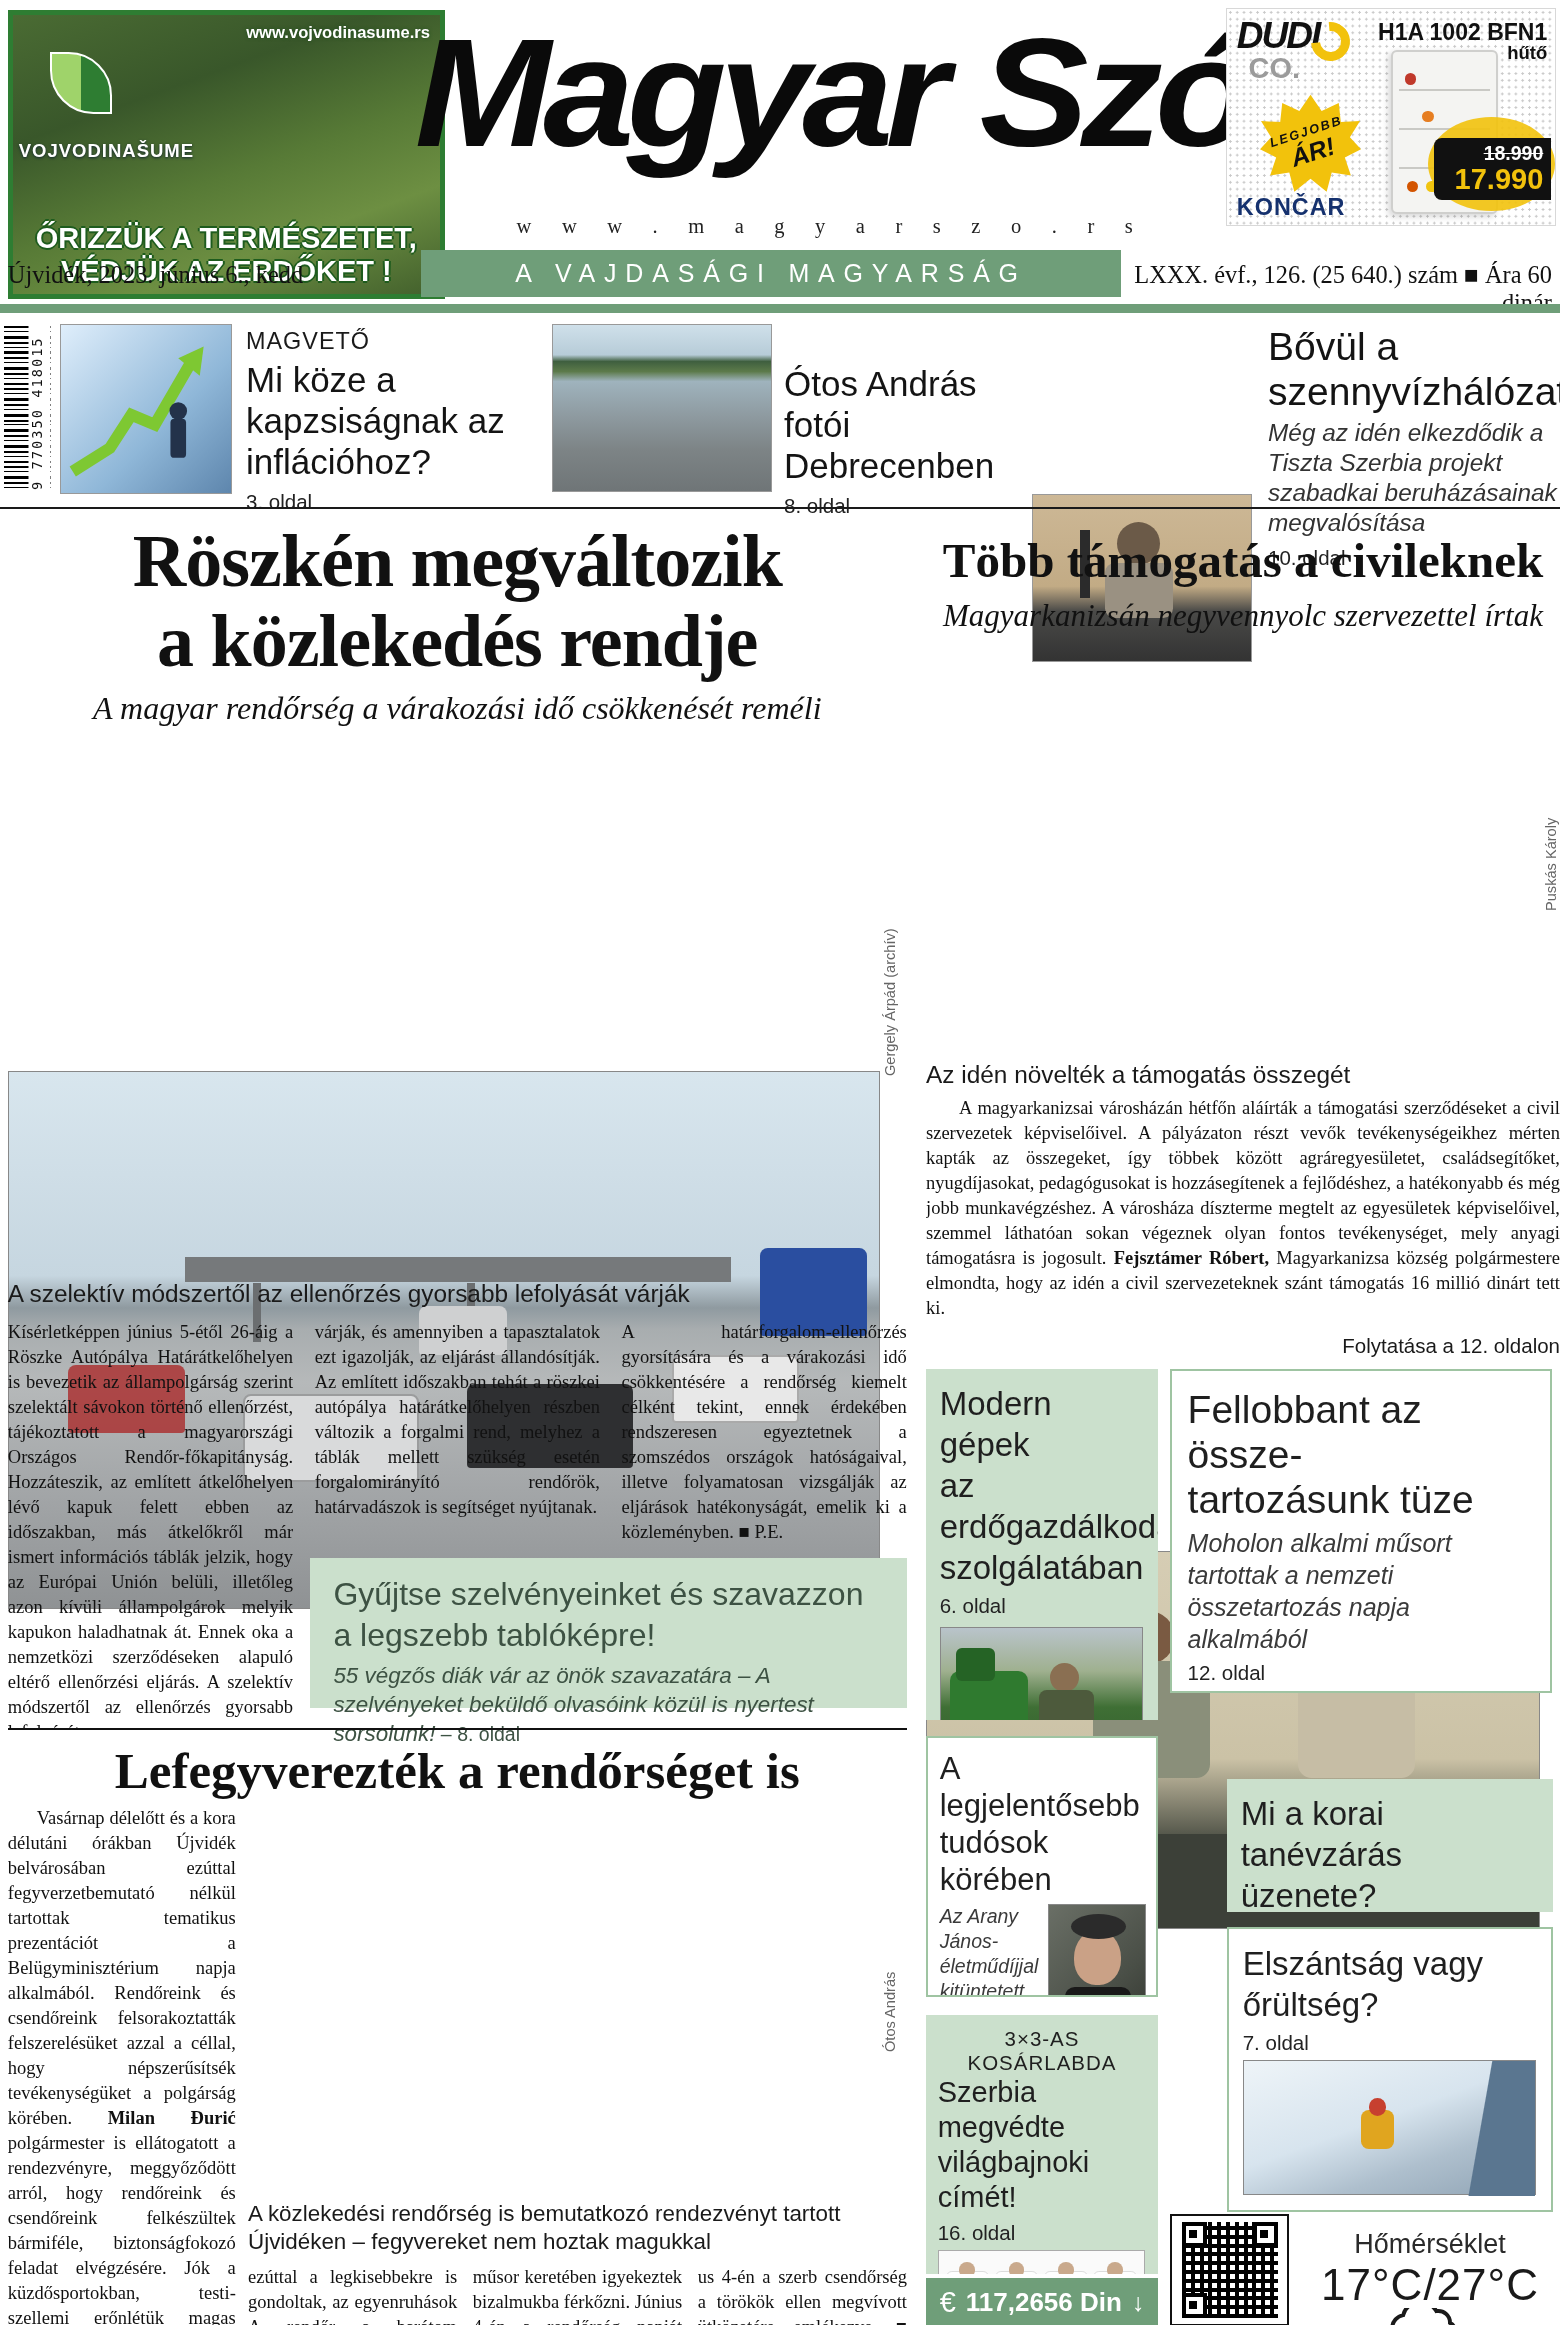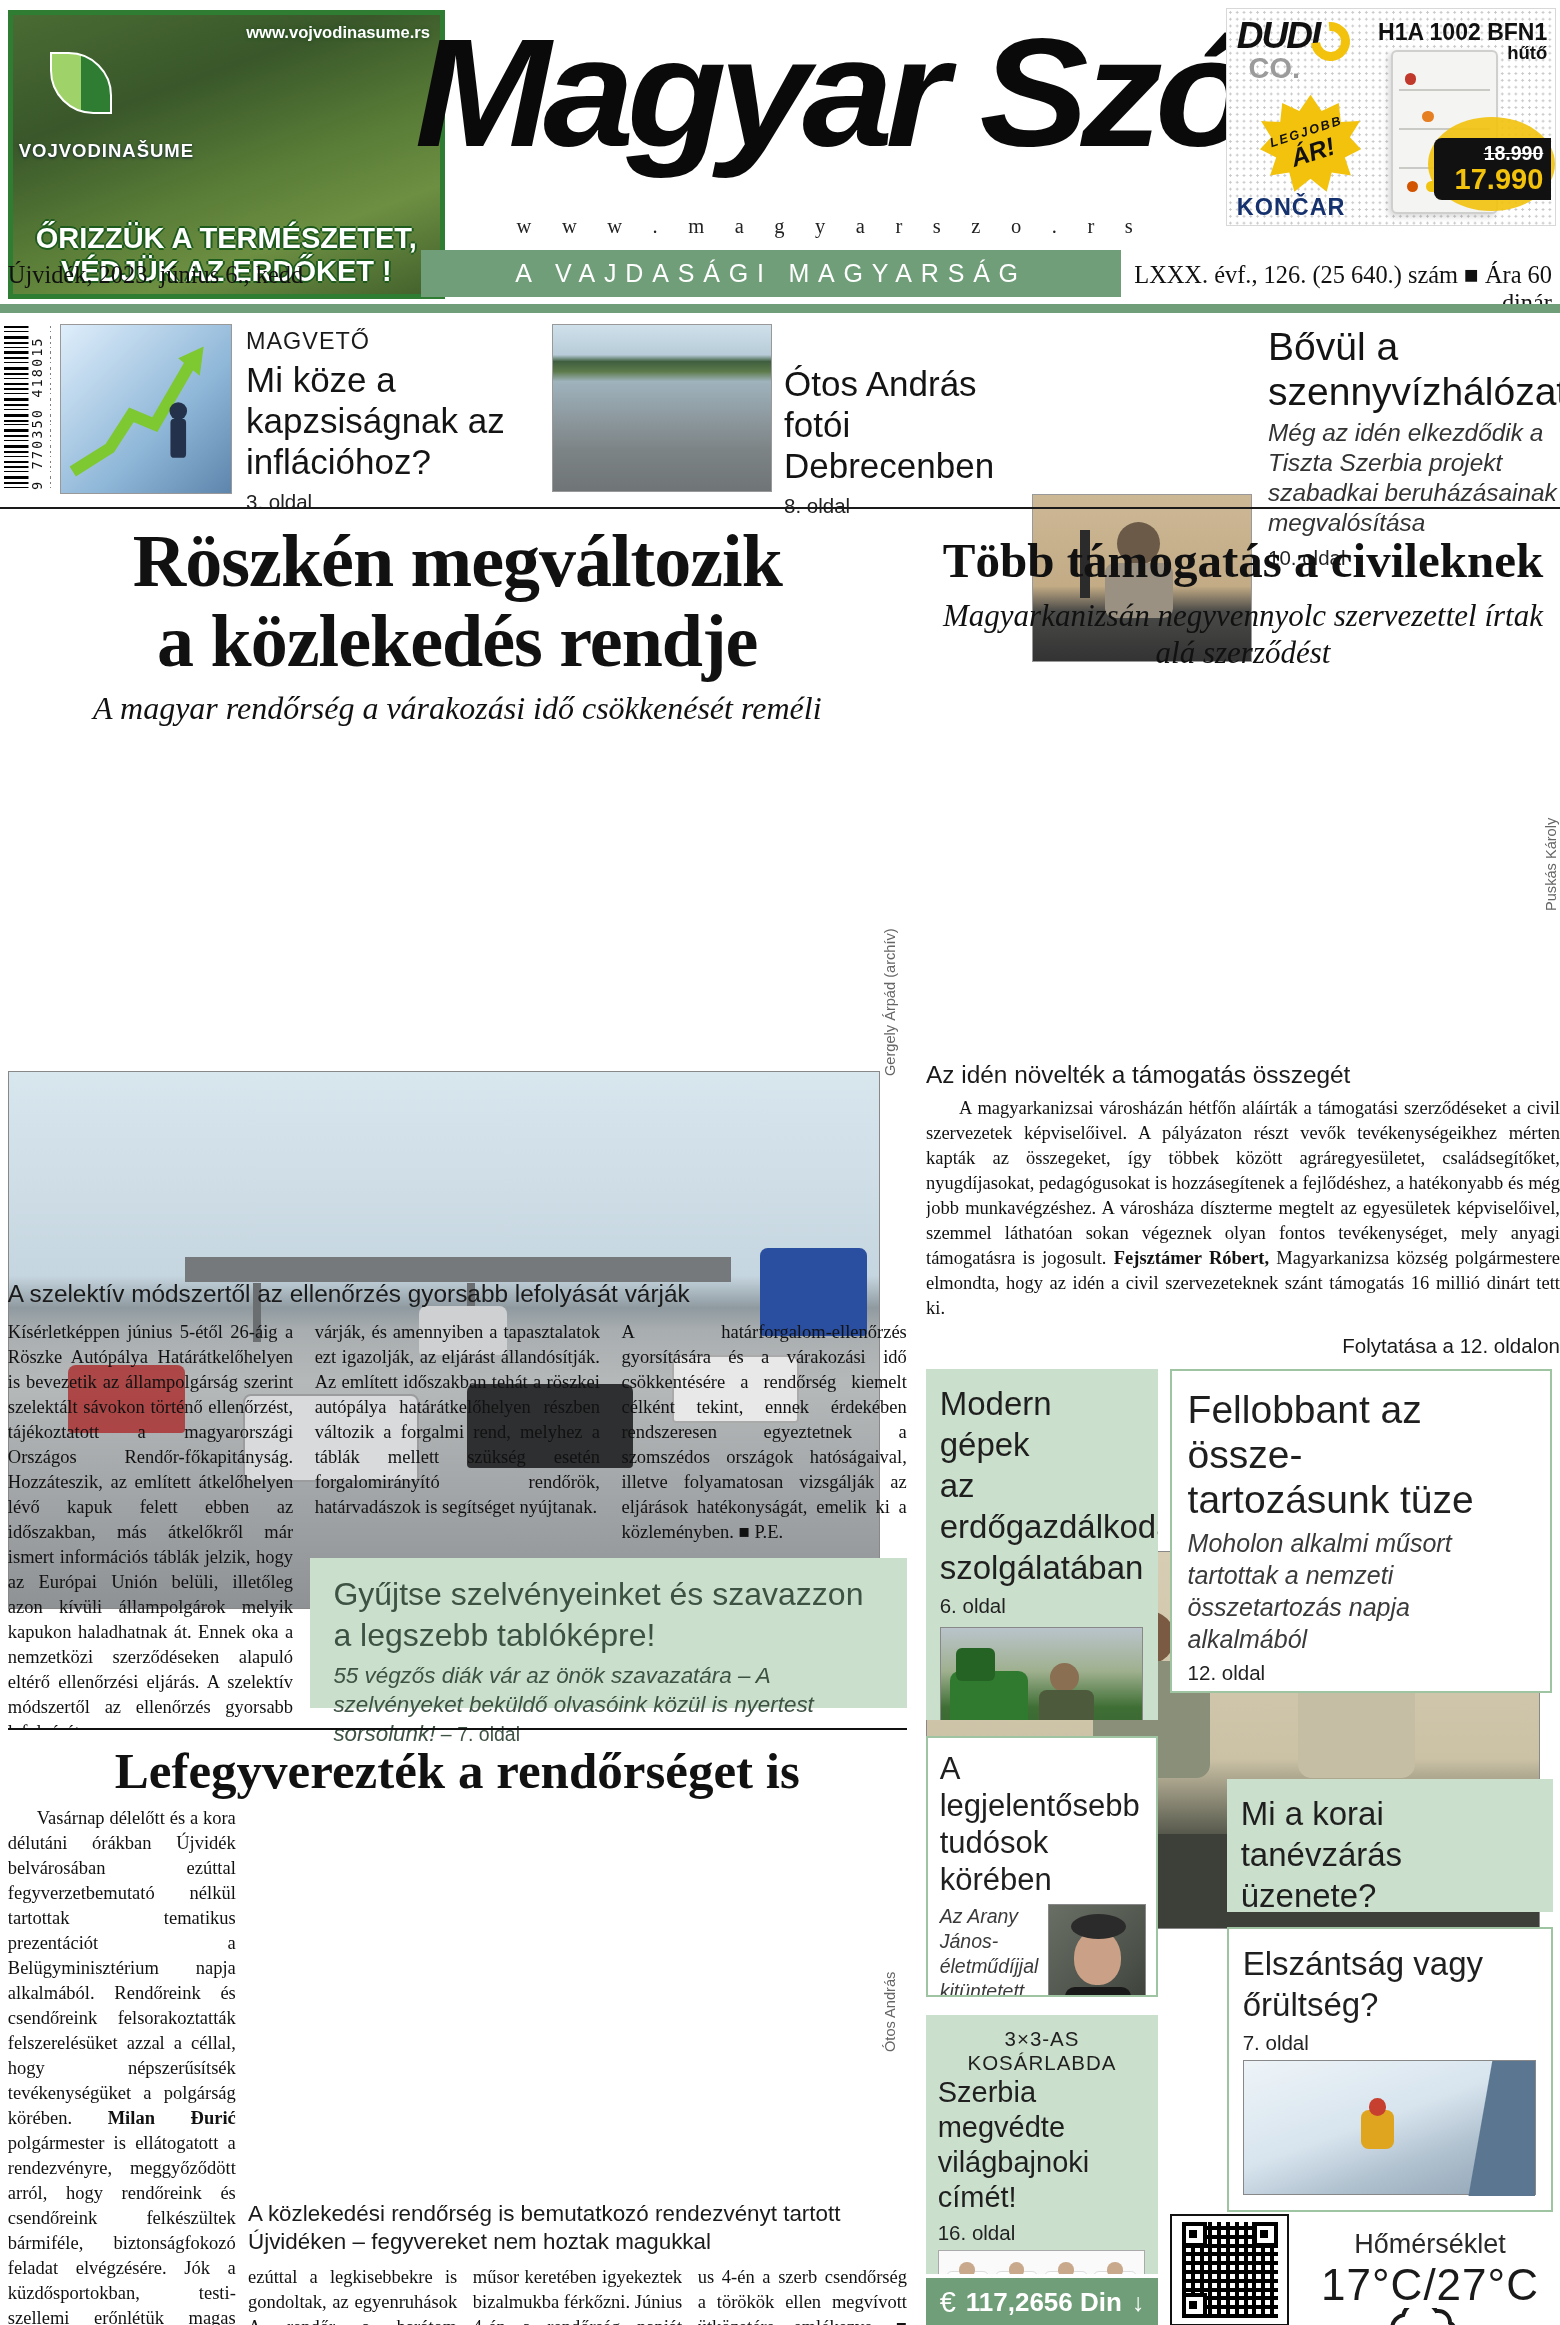--- a/index.html
+++ b/index.html
@@ -233,27 +233,26 @@
     <div class="bodytext just ind">Kísérletképpen június 5-étől 26-áig a Röszke Autópálya Határátkelőhelyen is bevezetik az állampolgárság szerint szelektált sávokon történő ellenőrzést, tájékoztatott a magyarországi Országos Rendőr-főkapitányság. Hozzáteszik, az említett átkelőhelyen lévő kapuk felett ebben az időszakban, más átkelőkről már ismert információs táblák jelzik, hogy az Európai Unión belüli, illetőleg azon kívüli állampolgárok melyik kapukon haladhatnak át. Ennek oka a nemzetközi szerződéseken alapuló eltérő ellenőrzési eljárás. A szelektív módszertől az ellenőrzés gyorsabb lefolyását</div>
     <div class="bodytext just">várják, és amennyiben a tapasztalatok ezt igazolják, az eljárást állandósítják. Az említett időszakban tehát a röszkei autópálya határátkelőhelyen részben változik a forgalmi rend, melyhez a táblák mellett szükség esetén forgalomirányító rendőrök, határvadászok is segítséget nyújtanak.</div>
     <div class="bodytext just ind">A határforgalom-ellenőrzés gyorsítására és a várakozási idő csökkentésére a rendőrség kiemelt célként tekint, ennek érdekében rendszeresen egyeztetnek a szomszédos országok hatóságaival, illetve folyamatosan vizsgálják az eljárások hatékonyságát, emelik ki a közleményben. ■ P.E.</div>
   </div>
 
   <div class="abs promo-box">
     <div class="promo-title">
       <div>Gyűjtse szelvényeinket és szavazzon</div>
       <div>a legszebb tablóképre!</div>
     </div>
-    <div class="promo-sub"><span>55 végzős diák vár az önök szavazatára – A szelvényeket beküldő olvasóink közül is nyertest sorsolunk!</span><span class="promo-page"> – 7. oldal</span></div>
+    <div class="promo-sub"><span>55 végzős diák vár az önök szavazatára – A szelvényeket beküldő olvasóink közül is nyertest sorsolunk!</span><span class="promo-page"> – 8. oldal</span></div>
   </div>
 
   <div class="abs serif center" style="left:926px;top:532px;width:634px;font-size:49px;font-weight:600;">Több támogatás a civileknek</div>
   <div class="abs serif center italic" style="left:926px;top:597px;width:634px;font-size:31px;line-height:37px;">
     <div>Magyarkanizsán negyvennyolc szervezettel írtak</div>
-    <div>alá szerződést</div>
   </div>
   <div class="abs photo ph-sign" style="left:926px;top:675px;width:614px;height:378px;">
     <div style="position:absolute;left:9.8px;top:9.8px;width:13.7px;height:146px;background:linear-gradient(to bottom,#27408b 33%,#ffd700 33% 66%,#b22222 66%);"></div>
     <div style="position:absolute;left:33px;top:5.9px;width:88px;height:156px;background:linear-gradient(90deg,#3b5ea8,#7aa0d4 40%,#c8a34a 70%,#7a4a9c);opacity:.7;"></div>
     <div style="position:absolute;left:195px;top:59px;width:53px;height:53px;border-radius:50%;background:#7a5a42;"></div>
     <div style="position:absolute;left:166px;top:109px;width:117px;height:117px;border-radius:13.7px;background:#8a8f7a;"></div>
     <div style="position:absolute;left:400px;top:68px;width:51px;height:51px;border-radius:50%;background:#9a8succ;background:#b0926f;"></div>
     <div style="position:absolute;left:371px;top:117px;width:117px;height:109px;border-radius:13.7px;background:#c6bda5;"></div>
     <div style="position:absolute;left:0;bottom:0;width:100%;height:94px;background:#3c4038;"></div>
   </div>

